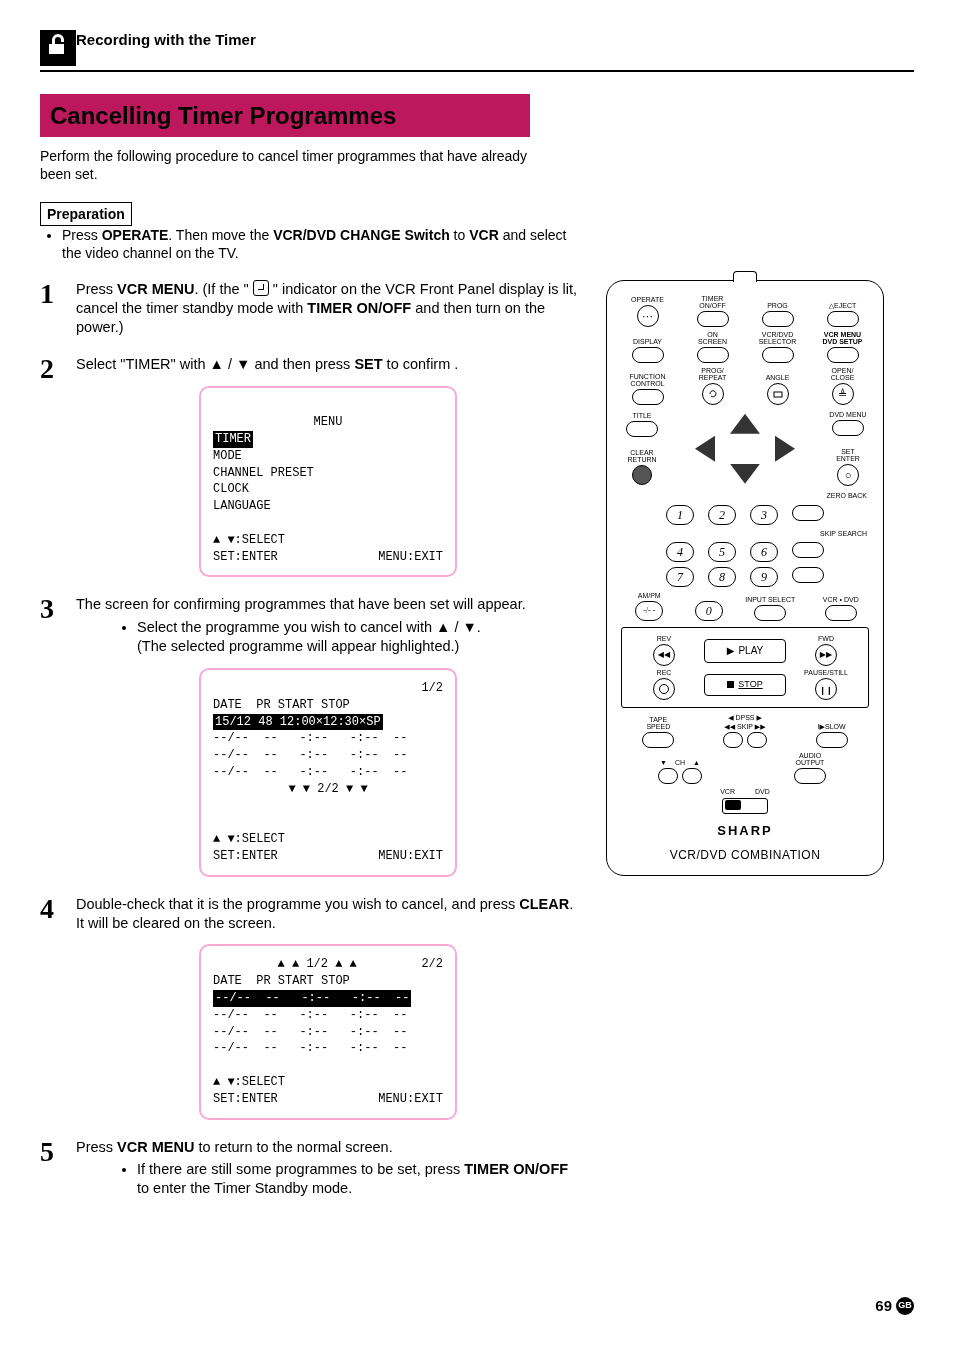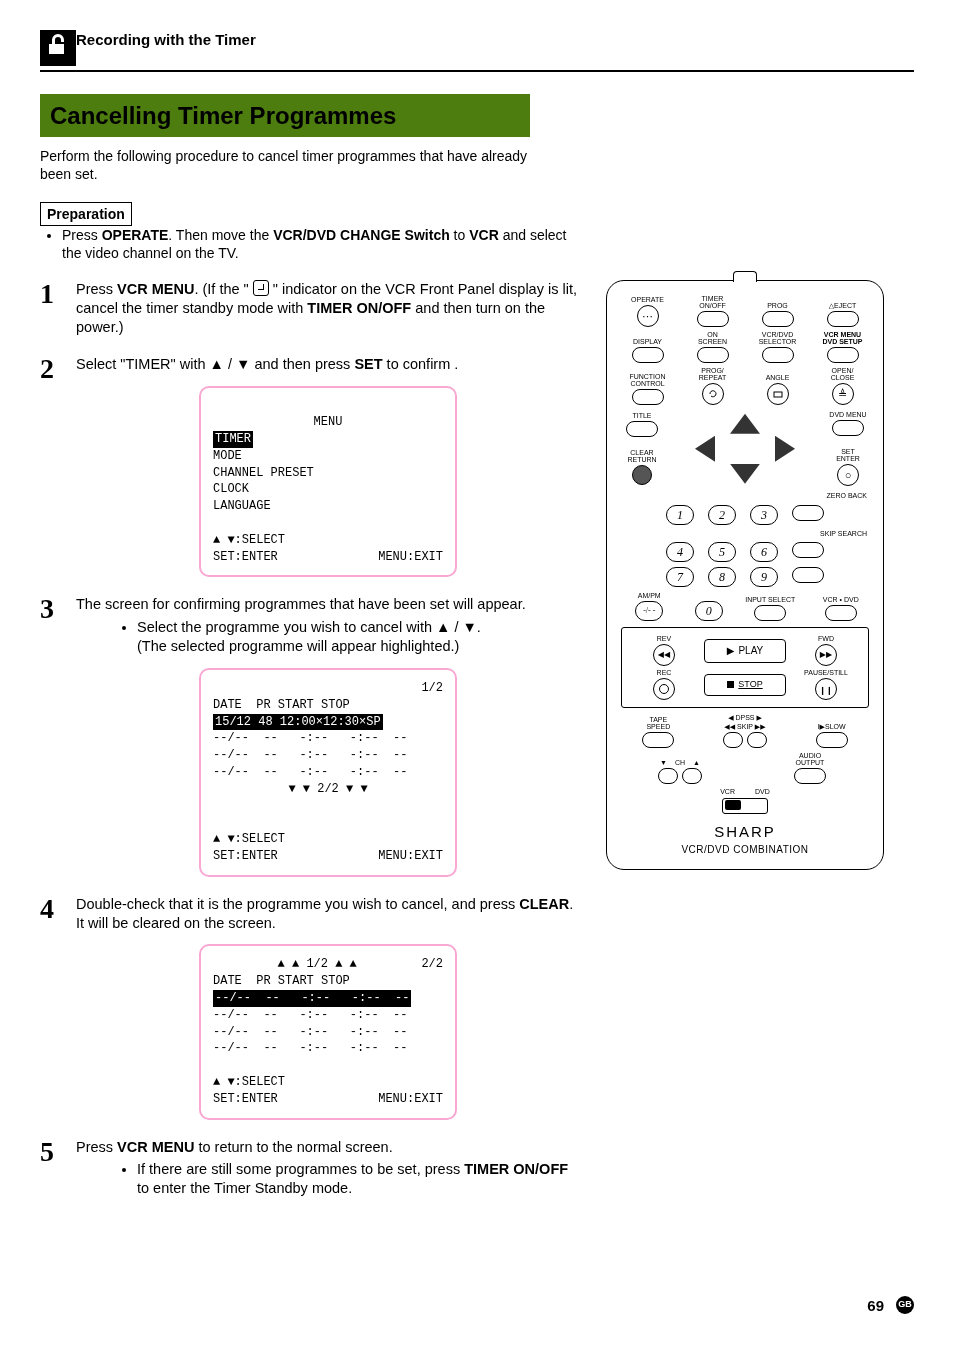--- a/index.html
+++ b/index.html
@@ -23,21 +23,21 @@
     width: 36px; height: 36px;
     background: #000;
     display: flex; align-items: flex-start; justify-content: center;
   }
   .logo-box svg { margin-top: 2px; }
   .section-title {
     font-weight: bold;
     font-size: 15px;
   }
   .page-title-bar {
-    background: #4d7c0f;
+    background: #be185d;
     font-size: 24px;
     font-weight: bold;
     padding: 6px 10px;
     margin-bottom: 10px;
     width: 470px;
   }
   .intro { width: 520px; margin-bottom: 18px; }
   .prep-label {
     display: inline-block;
     border: 1px solid #000;
@@ -119,27 +119,27 @@
   .dpad .lf { left:0; top:22px; width:20px; height:26px; clip-path: polygon(0 50%,100% 0,100% 100%); background:#333;}
   .dpad .rt { right:0; top:22px; width:20px; height:26px; clip-path: polygon(0 0,100% 50%,0 100%); background:#333;}
   .transport { border:1.2px solid #000; border-radius:3px; margin:6px 6px; padding:4px 2px;}
   .trow { display:flex; justify-content:space-between; align-items:center; margin:3px 0;}
   .tcell { display:flex; flex-direction:column; align-items:center; gap:2px; flex:1;}
   .play { width:80px; height:22px; border:1.2px solid #000; border-radius:4px; display:flex;align-items:center;justify-content:center;gap:4px;font-size:10px;}
   .stop-btn { width:80px; height:20px; border:1.2px solid #000; border-radius:4px; display:flex;align-items:center;justify-content:center;gap:4px;font-size:9px;text-decoration:underline;}
   .sq-ic{width:7px;height:7px;background:#000;}
   .dot-ic{width:8px;height:8px;border:1.2px solid #000;border-radius:50%;}
   .pause-ic::before{content:"\2759\2759";font-size:8px;}
-  .brand { text-align:center; font-weight:normal; font-size:15px; letter-spacing:2px; margin-top:10px;}
-  .brand-sub { text-align:center; font-size:10px; margin-top:6px; letter-spacing:0.5px;}
+  .brand { text-align:center; font-weight:bold; font-size:13px; letter-spacing:2px; margin-top:10px;}
+  .brand-sub { text-align:center; font-size:12px; margin-top:12px; letter-spacing:0.5px;}
   .switch { width:44px; height:14px; border:1.2px solid #000; border-radius:3px; position:relative; margin:2px auto;}
   .switch::after{content:"";position:absolute;left:2px;top:1px;width:16px;height:10px;background:#000;border-radius:2px;}
   .rlabel { font-size:7px; }
   .footer { text-align:right; margin-top:80px; font-weight:bold; font-size:15px;}
-  .footer .pg { display:inline-flex; align-items:flex-start; gap:12px;}
+  .footer .pg { display:inline-flex; align-items:center; gap:4px;}
   .pg-circ{display:inline-flex;width:18px;height:18px;border-radius:50%;background:#000;color:#fff;align-items:center;justify-content:center;font-size:9px;}
   .return-btn{width:18px;height:18px;border:1.2px solid #000;border-radius:50%;background:#555;}
 </style>
 </head>
 <body>
 
 
 
 
 <div class="header-row">

